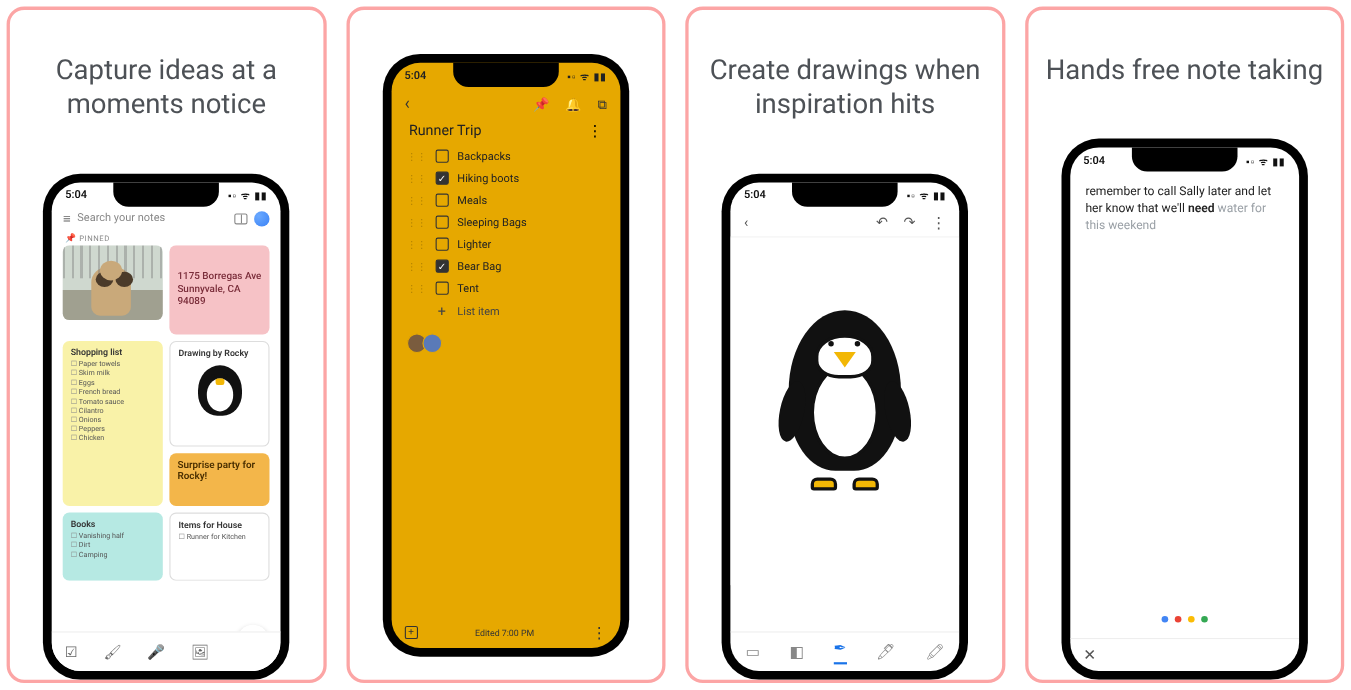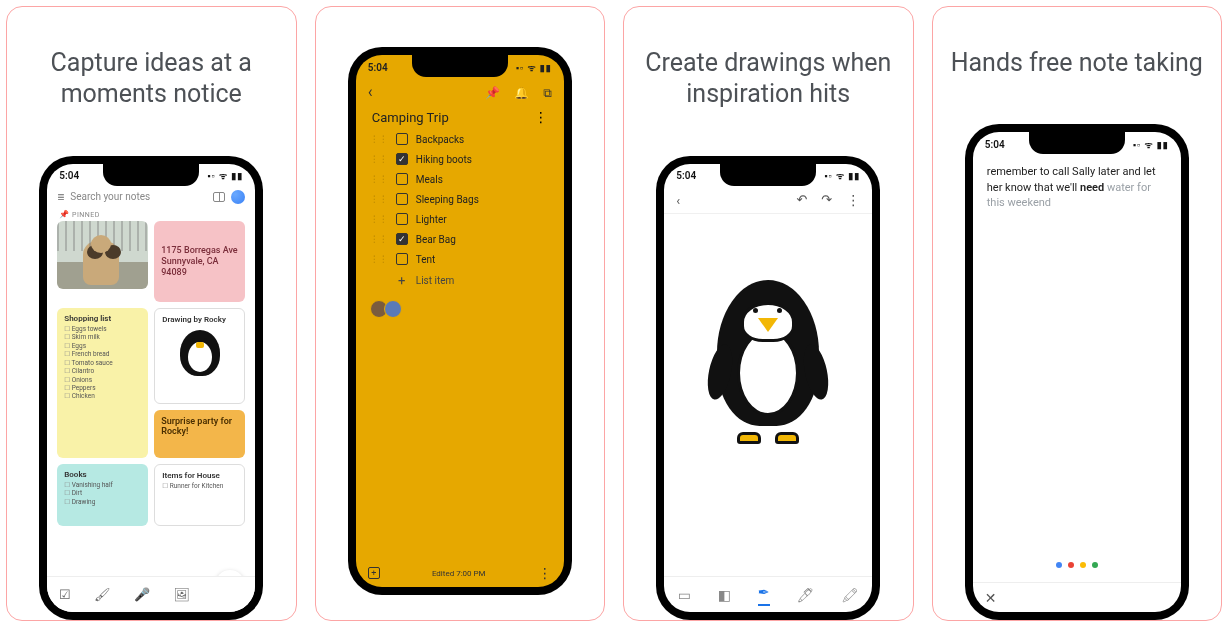--- a/index.html
+++ b/index.html
@@ -7,21 +7,21 @@
     font-family: -apple-system, BlinkMacSystemFont, "Segoe UI", Roboto, Arial, sans-serif;
     background: #fff;
     width: 1228px;
     height: 627px;
     display: flex;
     gap: 18px;
     padding: 6px;
   }
   .panel {
     flex: 1;
-    border: 1px solid #fca5a5;
+    border: 3px solid #fca5a5;
     border-radius: 16px;
     display: flex;
     flex-direction: column;
     align-items: center;
     overflow: hidden;
     padding-top: 40px;
   }
   .caption {
     font-size: 25px;
     color: #4d5156;
@@ -250,21 +250,21 @@
       <div class="p1-grid">
         <div class="dog">
             <div class="fence"></div>
           </div>
         <div class="card c-pink addr">
           <span>1175 Borregas Ave Sunnyvale, CA 94089</span>
         </div>
         <div class="card c-lyellow" style="grid-row: span 2">
           <div class="title">Shopping list</div>
           <ul class="chk-list">
-            <li>Eggs towels</li>
+            <li>Paper towels</li>
               <li>Skim milk</li>
             <li>Eggs</li>
               <li>French bread</li>
             <li>Tomato sauce</li>
               <li>Cilantro</li>
             <li>Onions</li>
               <li>Peppers</li>
             <li>Chicken</li>
           </ul>
         </div>
@@ -279,21 +279,21 @@
           </div>
         </div>
         <div class="card c-orange">
           <div class="title" style="font-size:9px">Surprise party for Rocky!</div>
         </div>
         <div class="card c-teal">
           <div class="title">Books</div>
           <ul class="chk-list">
               <li>Vanishing half</li>
               <li>Dirt</li>
-              <li>Drawing</li>
+              <li>Camping</li>
             </ul>
         </div>
         <div class="card c-white">
           <div class="title">Items for House</div>
           <ul class="chk-list">
               <li>Runner for Kitchen</li>
             </ul>
         </div>
       </div>
       <div class="fab">
@@ -320,21 +320,21 @@
       </div>
       <div class="p2-top">
         <span>‹</span>
         <span>
           <span class="icn">📌</span>
           <span class="icn">🔔</span>
           <span class="icn">⧉</span>
         </span>
       </div>
       <div class="p2-title">
-        <span>Camping Trip</span>
+        <span>Runner Trip</span>
         <span class="dots-v">⋮</span>
       </div>
       <ul class="p2-list">
         <li>
             <span class="drag">⋮⋮</span>
             <span class="box"></span>
             <span>Backpacks</span>
           </li>
         <li>
             <span class="drag">⋮⋮</span>

